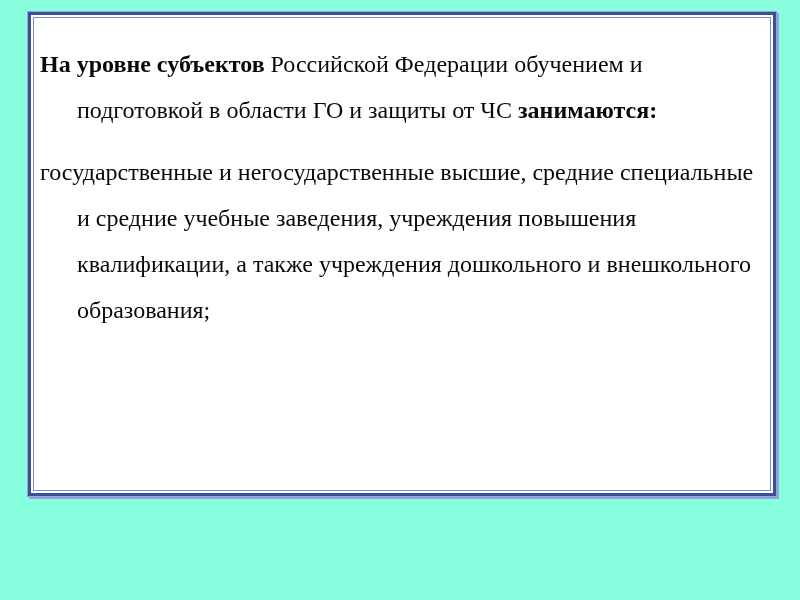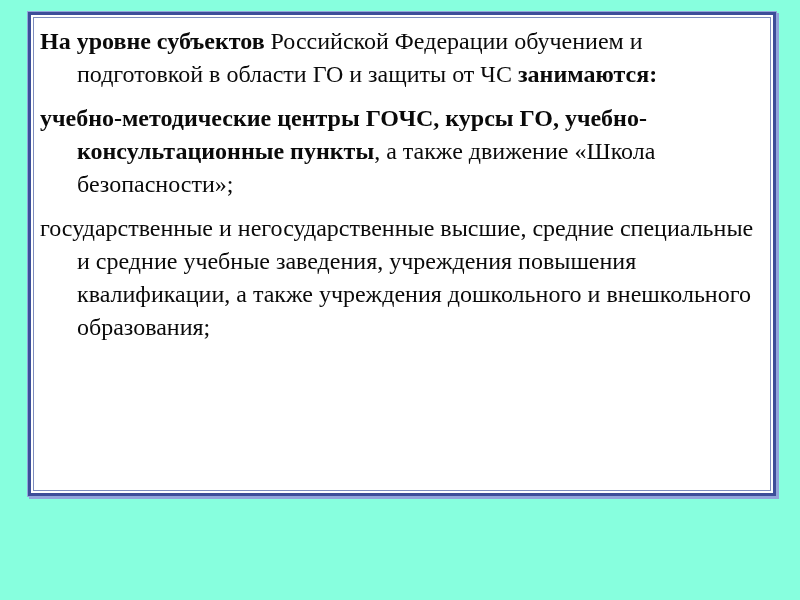--- a/index.html
+++ b/index.html
@@ -38,35 +38,34 @@
     border: 1px solid var(--border-inner, #7E8DBE);
     pointer-events: none;
   }
   .text-area {
     position: absolute;
     left: 4px; top: 4px; right: 4px; bottom: 4px;
     padding: 6px 14px 0 5px;
     overflow: hidden;
   }
   .para {
-    margin: 0 0 11px 0;
+    margin: 16px 0 11px 0;
     padding-left: 37px;
     text-indent: -37px;
     font-size: 24px;
-    line-height: 33px;
+    line-height: 46px;
     color: var(--text, #0A0A0A);
   }
   .seg { font-weight: normal; }
   .seg.bold { font-weight: bold; }
 </style>
 </head>
 <body>
 
 <div class="slide">
   <div class="content-box">
     <div class="inner-line"></div>
     <div class="text-area">
         <p class="para"><span class="seg bold">На уровне субъектов </span><span class="seg">Российской Федерации обучением и подготовкой в области ГО и защиты от ЧС </span><span class="seg bold">занимаются:</span></p>
-        <p class="para"><span class="seg bold">учебно-методические центры ГОЧС, курсы ГО, учебно-консультационные пункты</span><span class="seg">, а также движение «Школа безопасности»;</span></p>
         <p class="para"><span class="seg">государственные и негосударственные высшие, средние специальные и средние учебные заведения, учреждения повышения квалификации, а также учреждения дошкольного и внешкольного образования;</span></p>
       </div>
   </div>
 </div>
 
 </body></html>

